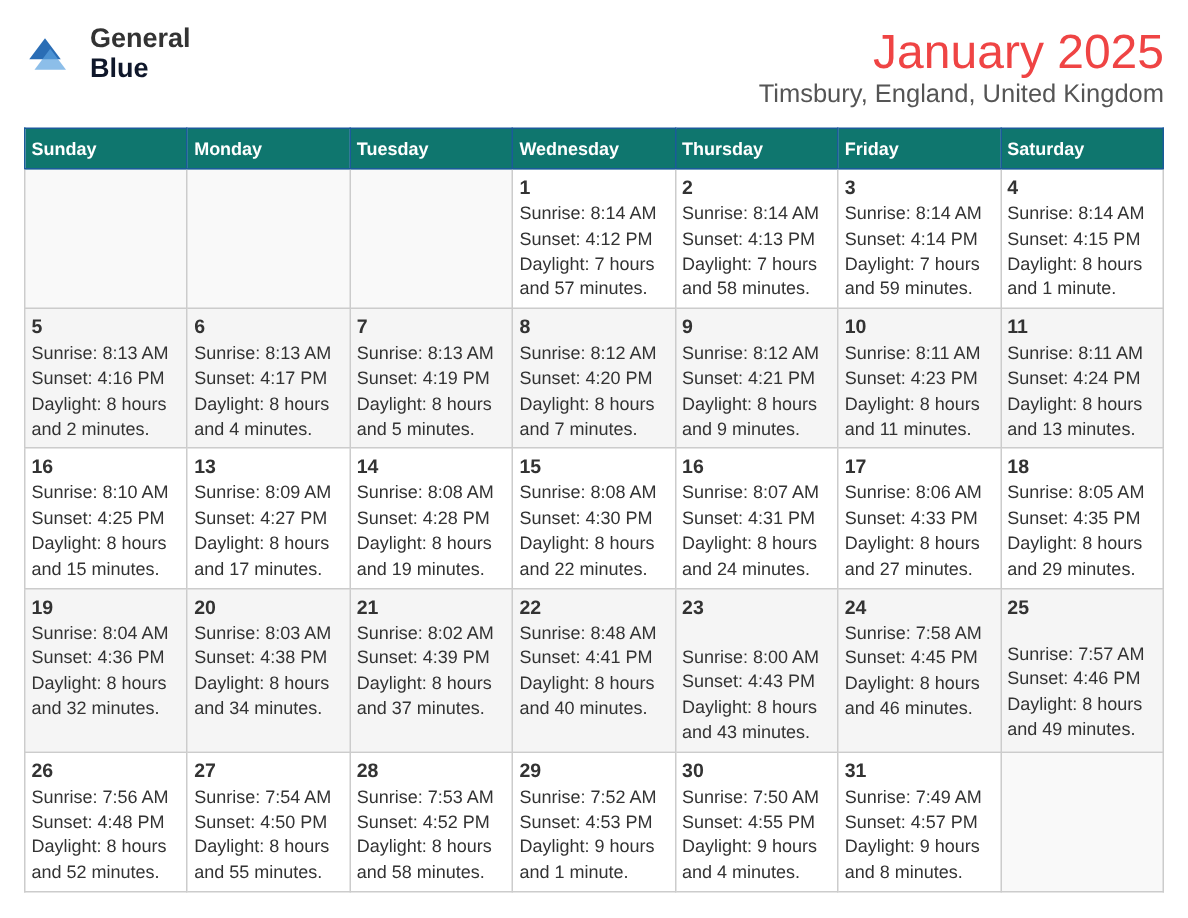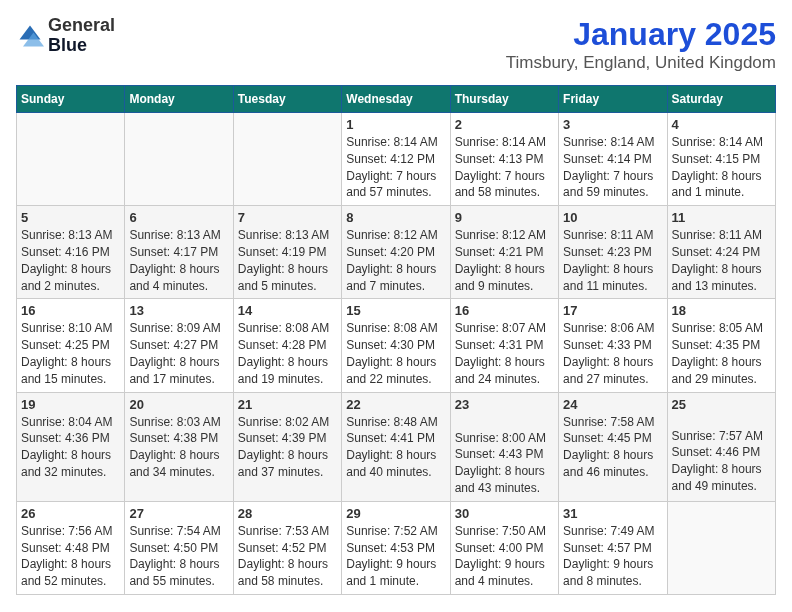--- a/index.html
+++ b/index.html
@@ -12,34 +12,34 @@
     }
     .header-area {
       display: flex;
       justify-content: space-between;
       align-items: flex-start;
       margin-bottom: 12px;
     }
     .logo {
       display: flex;
       align-items: center;
-      gap: 4px;
+      gap: 16px;
     }
     .logo-icon {
       width: 28px;
       height: 28px;
       position: relative;
     }
     .title-area {
       text-align: right;
     }
     .month-title {
       font-size: 32px;
-      font-weight: bold;
-      color: #1d4ed8;
+      font-weight: normal;
+      color: #ef4444;
     }
     .location-title {
       font-size: 17px;
       color: #555;
     }
     .calendar {
       width: 100%;
       border-collapse: collapse;
       font-size: 11px;
     }
@@ -292,21 +292,21 @@
         </td>
         <td>
           <div class="day-number">29</div>
           <div class="day-info" style="white-space: pre-line;">Sunrise: 7:52 AM
 Sunset: 4:53 PM
 Daylight: 9 hours and 1 minute.</div>
         </td>
         <td>
           <div class="day-number">30</div>
           <div class="day-info" style="white-space: pre-line;">Sunrise: 7:50 AM
-Sunset: 4:00 PM
+Sunset: 4:55 PM
 Daylight: 9 hours and 4 minutes.</div>
         </td>
         <td>
           <div class="day-number">31</div>
           <div class="day-info" style="white-space: pre-line;">Sunrise: 7:49 AM
 Sunset: 4:57 PM
 Daylight: 9 hours and 8 minutes.</div>
         </td>
         <td class="empty"></td>
       </tr>

